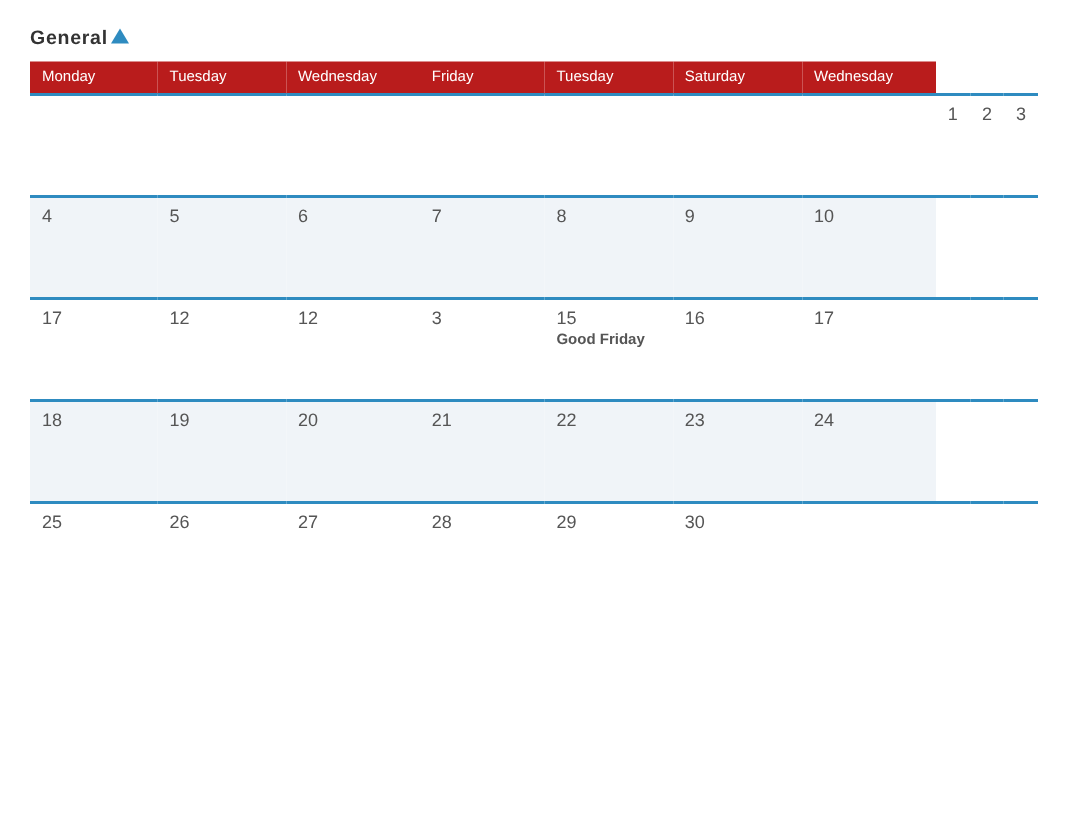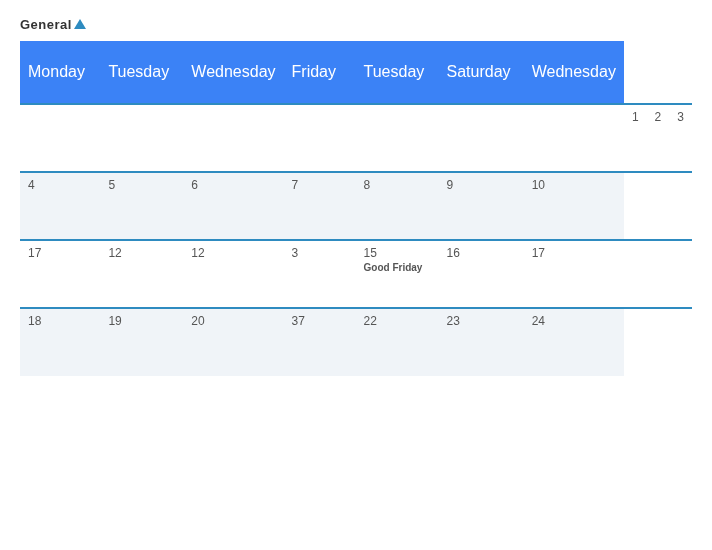--- a/index.html
+++ b/index.html
@@ -66,25 +66,25 @@
       color: #333;
       min-width: 60px;
       text-align: right;
     }
     
     .calendar {
       width: 100%;
       border-collapse: collapse;
     }
     .calendar thead tr th {
-      background: #3b82f6;
+      background: #b91c1c;
       color: #fff;
-      font-size: 16px;
+      font-size: 10px;
       font-weight: normal;
-      padding: 22px 8px;
+      padding: 5px 8px;
       text-align: left;
       border: none;
     }
     .calendar tbody tr {
       border-top: 2px solid #2e8bc0;
     }
     .calendar tbody tr td {
       vertical-align: top;
       padding: 5px 8px 8px 8px;
       font-size: 12px;
@@ -211,27 +211,48 @@
           <td>
             <span class="day-num">18</span>
           </td>
           <td>
             <span class="day-num">19</span>
           </td>
           <td>
             <span class="day-num">20</span>
           </td>
           <td>
-            <span class="day-num">37</span>
+            <span class="day-num">21</span>
           </td>
           <td>
             <span class="day-num">22</span>
           </td>
           <td>
             <span class="day-num">23</span>
           </td>
           <td>
             <span class="day-num">24</span>
           </td>
+        </tr>
+        <tr>
+          <td>
+            <span class="day-num">25</span>
+          </td>
+          <td>
+            <span class="day-num">26</span>
+          </td>
+          <td>
+            <span class="day-num">27</span>
+          </td>
+          <td>
+            <span class="day-num">28</span>
+          </td>
+          <td>
+            <span class="day-num">29</span>
+          </td>
+          <td>
+            <span class="day-num">30</span>
+          </td>
+          <td></td>
         </tr>
       </tbody>
   </table>
 </div>
 
 </body></html>

